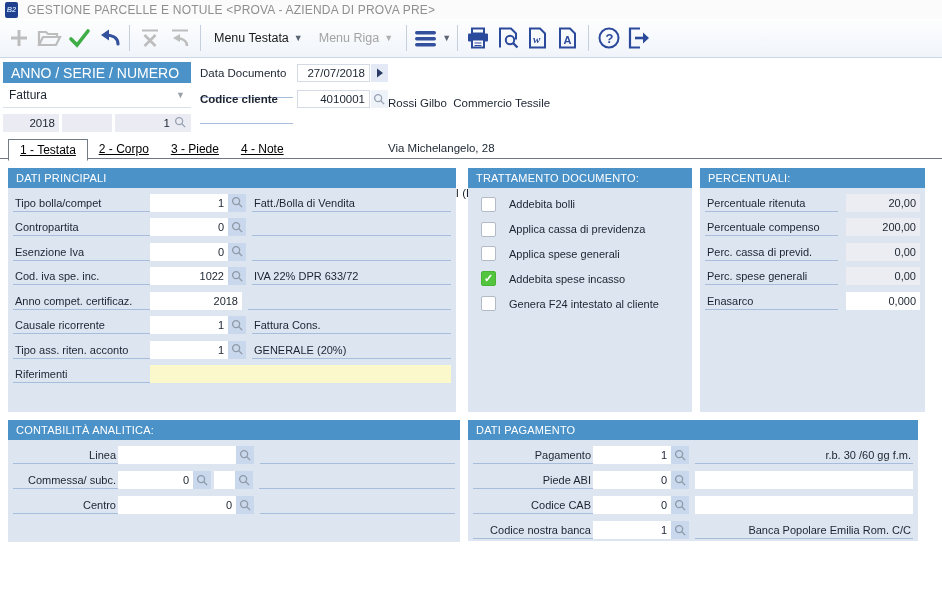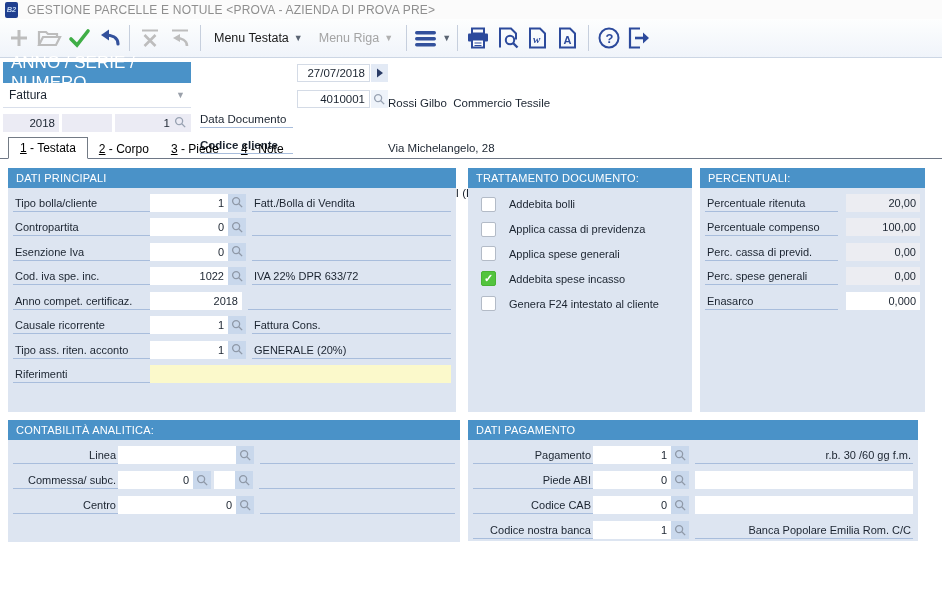--- a/index.html
+++ b/index.html
@@ -21,35 +21,35 @@
     display:flex;align-items:center;padding:0 4px;}
   .tbtn{height:30px;min-width:30px;display:flex;align-items:center;justify-content:center;cursor:default;}
   .tbtn svg{display:block;}
   .tsep{width:1px;height:26px;background:#c6cfdd;margin:0 5px;}
   .menubtn{display:flex;align-items:center;gap:5px;padding:0 8px;height:30px;font-size:12.5px;color:#1a1a1a;}
   .menubtn.disabled{color:#a4a4a4;}
   .caret{font-size:9px;color:#5a6472;line-height:1;}
   .menubtn.disabled .caret{color:#b0b0b0;}
   
   .asn{position:absolute;left:3px;top:62px;width:188px;}
-  .asn-h{height:21px;background:#4a92c8;color:#fff;font-size:17px;display:flex;align-items:center;padding-left:8px;}
+  .asn-h{height:21px;background:#4a92c8;color:#fff;font-size:14px;display:flex;align-items:center;padding-left:8px;}
   .asn-type{height:24px;background:#fff;border-bottom:1px solid #d9dfeb;display:flex;align-items:center;
     justify-content:space-between;padding:0 6px;font-size:12px;color:#1b2430;}
   .asn-fields{height:26px;display:flex;align-items:center;gap:3px;padding-top:2px;}
   .asn-f{background:#ebebf4;height:18px;font-size:11.5px;color:#1b2430;display:flex;align-items:center;justify-content:flex-end;padding:0 4px;box-sizing:border-box;}
   .lkp{width:18px;height:18px;background:#c9d8ec;display:flex;align-items:center;justify-content:center;flex:none;}
   .asn-f .lkpglyph{margin-left:2px;}
-  .hdr-label{position:absolute;font-size:11.5px;color:#1b2430;border-bottom:1px solid #a8bddc;padding-bottom:2px;margin-top:46px;}
+  .hdr-label{position:absolute;font-size:11.5px;color:#1b2430;border-bottom:1px solid #a8bddc;padding-bottom:18px;}
   .hdr-field{position:absolute;height:18px;background:#fff;border:1px solid #d4dbe6;box-sizing:border-box;
     font-size:11.5px;color:#1b2430;display:flex;align-items:center;justify-content:flex-end;padding:0 4px;}
   .hdr-btn{position:absolute;width:17px;height:18px;background:#e3eaf5;display:flex;align-items:center;justify-content:center;}
   .cust{position:absolute;left:388px;top:66px;font-size:11.5px;color:#1b2430;line-height:15px;white-space:pre;}
   
   .tabstrip{position:absolute;left:0;right:0;top:139px;height:20px;border-bottom:1px solid #6e7786;
-    display:flex;align-items:flex-end;padding-left:8px;box-sizing:border-box;}
+    display:flex;align-items:flex-start;padding-left:8px;box-sizing:border-box;text-decoration:underline;}
   .tab{font-size:12px;color:#000;padding:3px 11px 3px;margin-bottom:-1px;white-space:pre;}
   .tab.active{background:#fff;border:1px solid #737b85;border-bottom:1px solid #fff;}
   .tab-num{text-decoration:underline;}
   
   .panel{position:absolute;background:#dde5f1;}
   .panel-h{height:20px;background:#4a92c8;color:#fff;font-size:11px;display:flex;align-items:center;
     padding-left:8px;letter-spacing:.2px;}
   .pbody{padding:2px 5px 0 5px;}
   .frow{height:24.5px;display:flex;align-items:flex-end;box-sizing:border-box;padding-bottom:3px;}
   .flabel{width:133px;flex:none;font-size:11px;color:#1b2430;border-bottom:1px solid #a8bddc;padding:0 2px 2px 2px;white-space:nowrap;}
@@ -234,21 +234,21 @@
   <div class="tab active"><span class="tab-num">1</span><span> - Testata</span></div>
   <div class="tab"><span class="tab-num">2</span><span> - Corpo</span></div>
   <div class="tab"><span class="tab-num">3</span><span> - Piede</span></div>
   <div class="tab"><span class="tab-num">4</span><span> - Note</span></div>
 </div>
 
 <div class="panel" style="left:8px;top:168px;width:448px;height:244px">
   <div class="panel-h">DATI PRINCIPALI</div>
   <div class="pbody">
     <div class="frow">
-      <div class="flabel">Tipo bolla/cliente</div>
+      <div class="flabel">Tipo bolla/compet</div>
       <div class="ffield">1</div>
       <div class="lkp">
           <svg width="13" height="13" viewBox="0 0 14 14" fill="none" stroke="#8f99a8" stroke-width="1.4">
             <circle cx="5.5" cy="5.5" r="3.8"></circle>
             <path d="M8.4 8.4l3.6 3.6"></path>
           </svg>
         </div>
       <div class="fdesc">Fatt./Bolla di Vendita</div>
     </div>
     <div class="frow">
@@ -348,21 +348,21 @@
 
 <div class="panel" style="left:700px;top:168px;width:225px;height:244px">
   <div class="panel-h">PERCENTUALI:</div>
   <div class="pbody">
     <div class="frow">
       <div class="flabel grow">Percentuale ritenuta</div>
       <div class="pctval">20,00</div>
     </div>
     <div class="frow">
       <div class="flabel grow">Percentuale compenso</div>
-      <div class="pctval">100,00</div>
+      <div class="pctval">200,00</div>
     </div>
     <div class="frow">
       <div class="flabel grow">Perc. cassa di previd.</div>
       <div class="pctval">0,00</div>
     </div>
     <div class="frow">
       <div class="flabel grow">Perc. spese generali</div>
       <div class="pctval">0,00</div>
     </div>
     <div class="frow">

